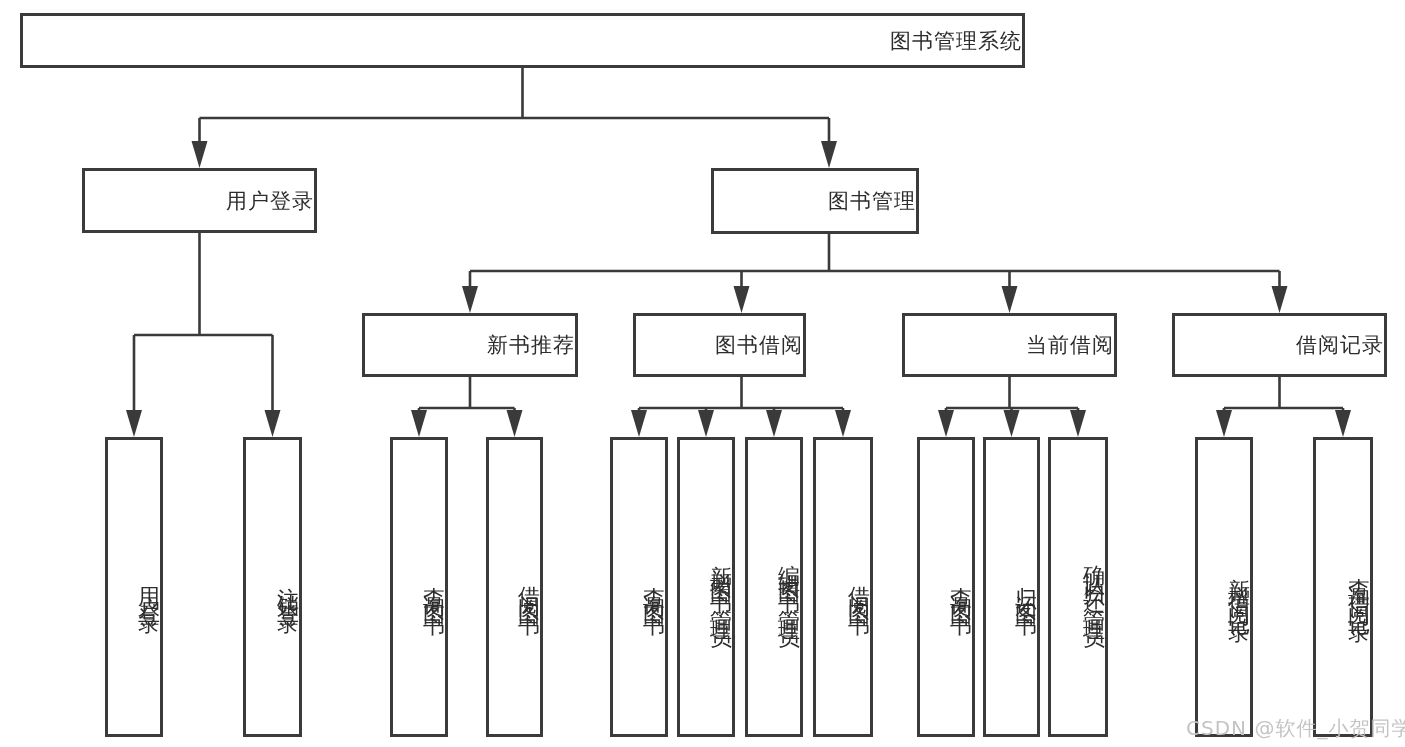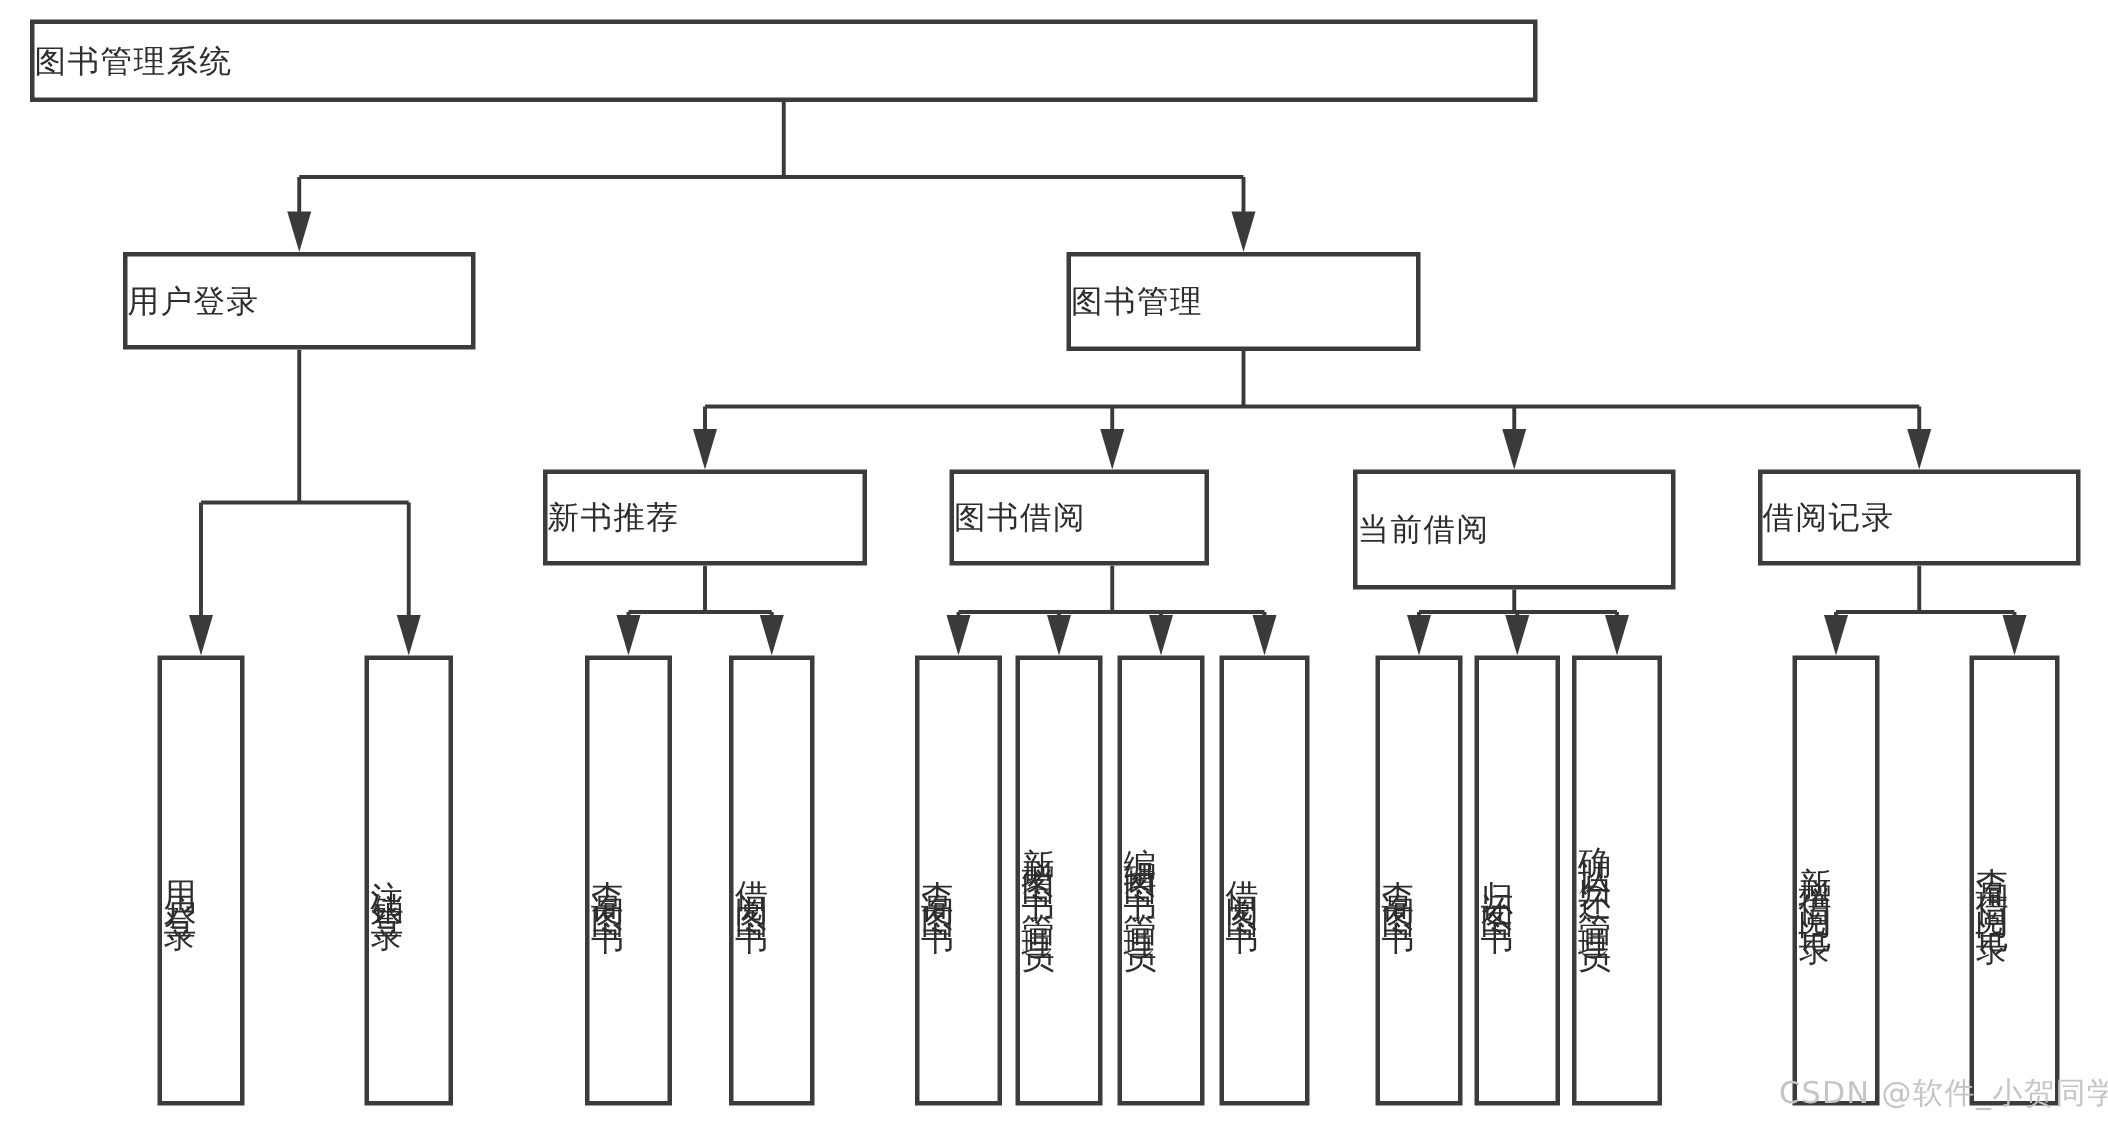--- a/index.html
+++ b/index.html
@@ -16,21 +16,21 @@
     left: 0; top: 0;
     width: 1405px; height: 747px;
   }
   .box {
     position: absolute;
     box-sizing: border-box;
     border: 3px solid #3b3b3b;
     background: #ffffff;
     display: flex;
     align-items: center;
-    justify-content: flex-start;
+    justify-content: flex-end;
     color: #2d2d2d;
   }
   .lbl-h {
     font-size: 21px;
     letter-spacing: 1px;
     white-space: nowrap;
   }
   .lbl-v {
     writing-mode: vertical-rl;
     text-orientation: mixed;
@@ -105,31 +105,31 @@
     <polygon fill="#3a3a3a" points="1335,410 1351,410 1343,437"></polygon>
   </svg>
 
   <div class="box" style="left:20px; top:13px; width:1005px; height:55px;">
     <span class="lbl-h">图书管理系统</span>
   </div>
 
   <div class="box" style="left:82px; top:168px; width:235px; height:65px;">
     <span class="lbl-h">用户登录</span>
   </div>
-  <div class="box" style="left:711px; top:168px; width:236px; height:66px;">
+  <div class="box" style="left:711px; top:168px; width:208px; height:66px;">
     <span class="lbl-h">图书管理</span>
   </div>
 
   <div class="box" style="left:362px; top:313px; width:216px; height:64px;">
     <span class="lbl-h">新书推荐</span>
   </div>
   <div class="box" style="left:633px; top:313px; width:173px; height:64px;">
     <span class="lbl-h">图书借阅</span>
   </div>
-  <div class="box" style="left:902px; top:313px; width:215px; height:80px;">
+  <div class="box" style="left:902px; top:313px; width:215px; height:64px;">
     <span class="lbl-h">当前借阅</span>
   </div>
   <div class="box" style="left:1172px; top:313px; width:215px; height:64px;">
     <span class="lbl-h">借阅记录</span>
   </div>
 
   <div class="box" style="left:105px; top:437px; width:58px; height:300px;">
     <span class="lbl-v">用户登录</span>
   </div>
   <div class="box" style="left:243px; top:437px; width:59px; height:300px;">

